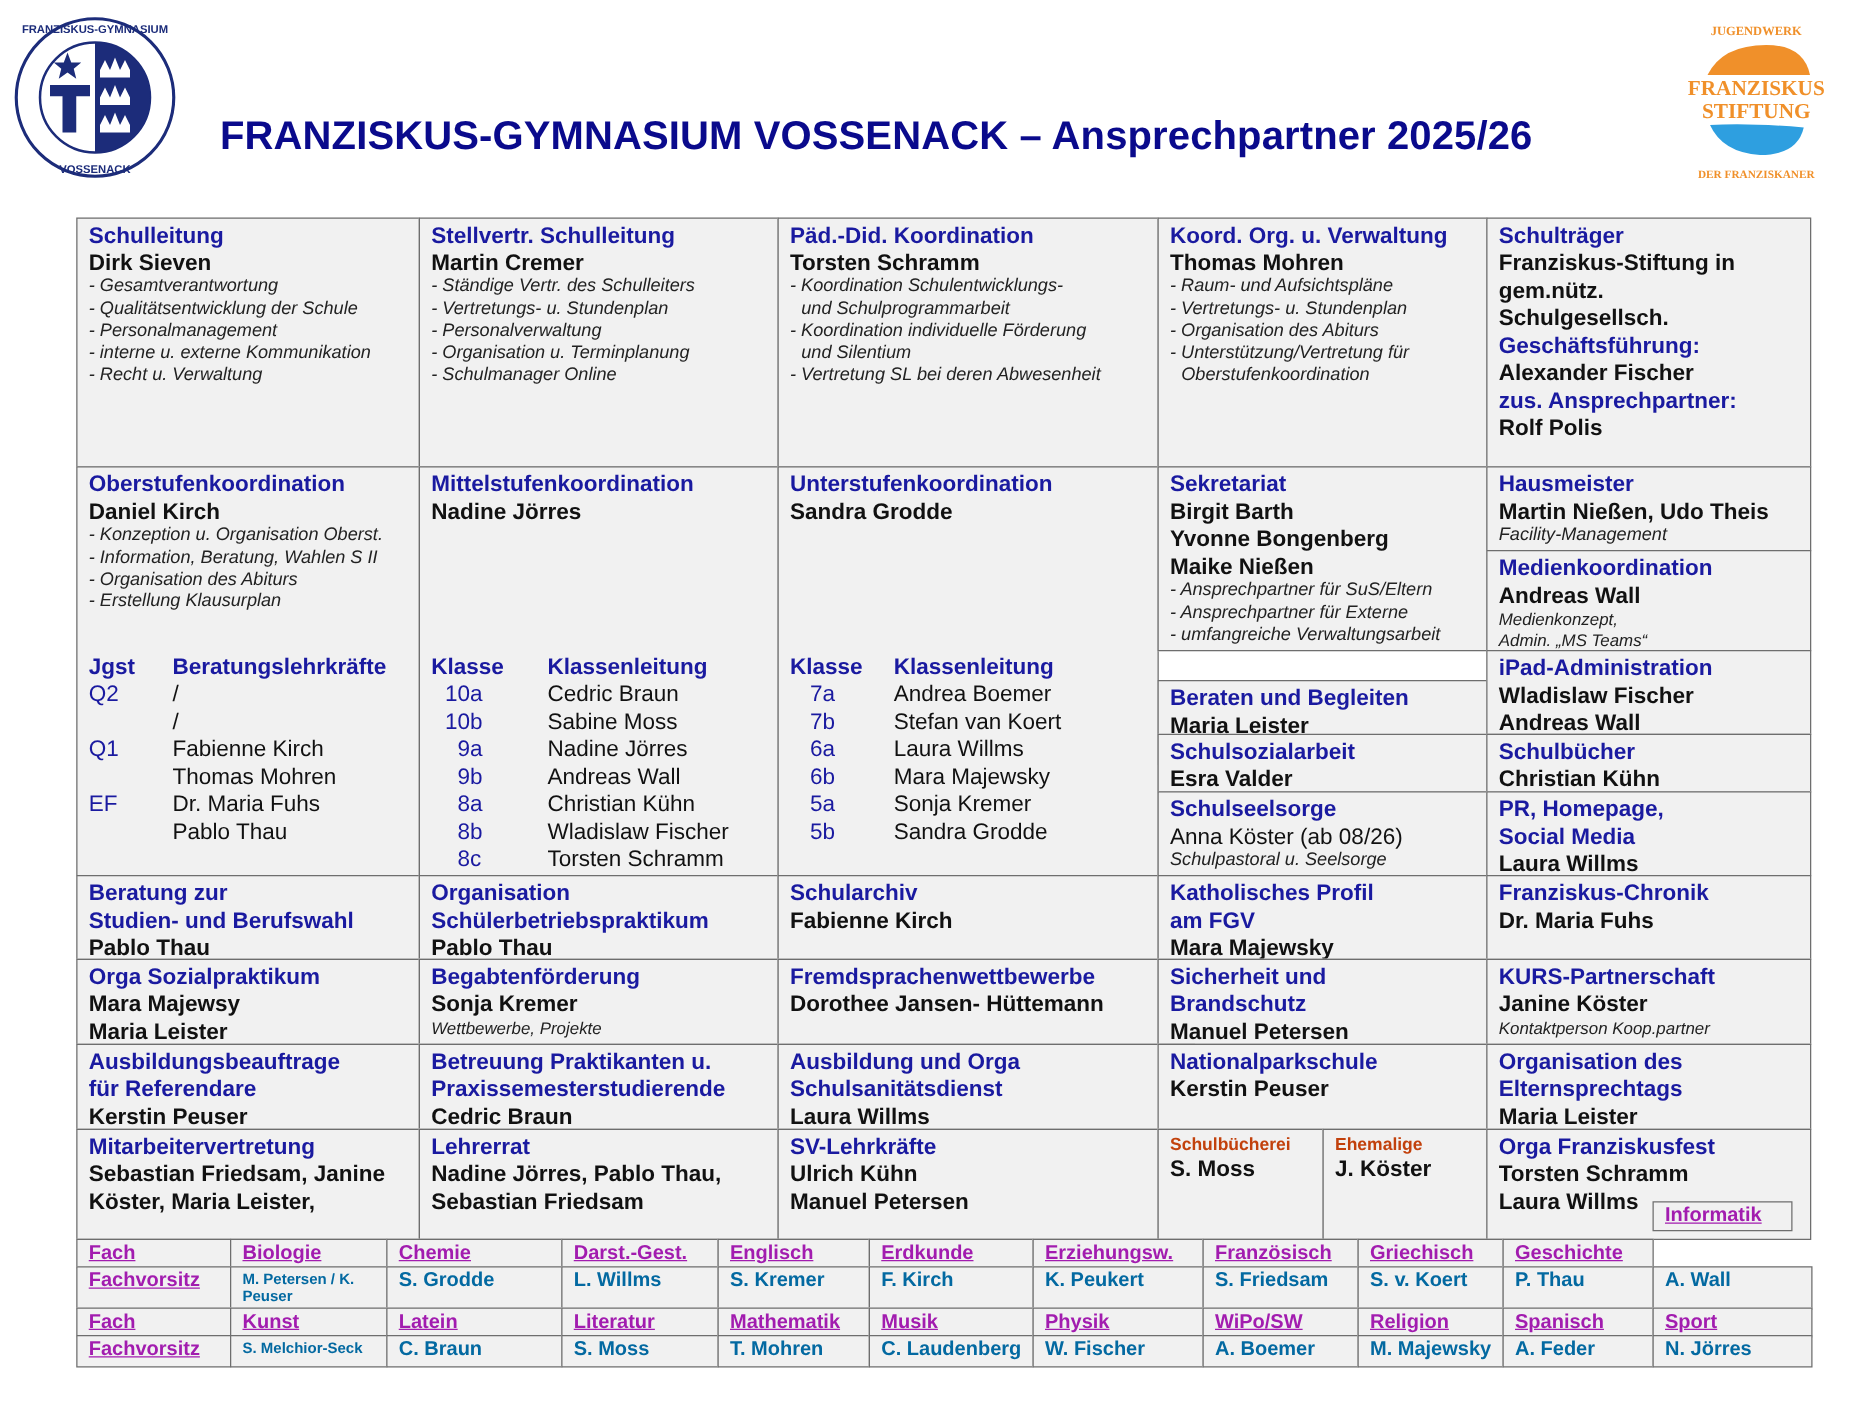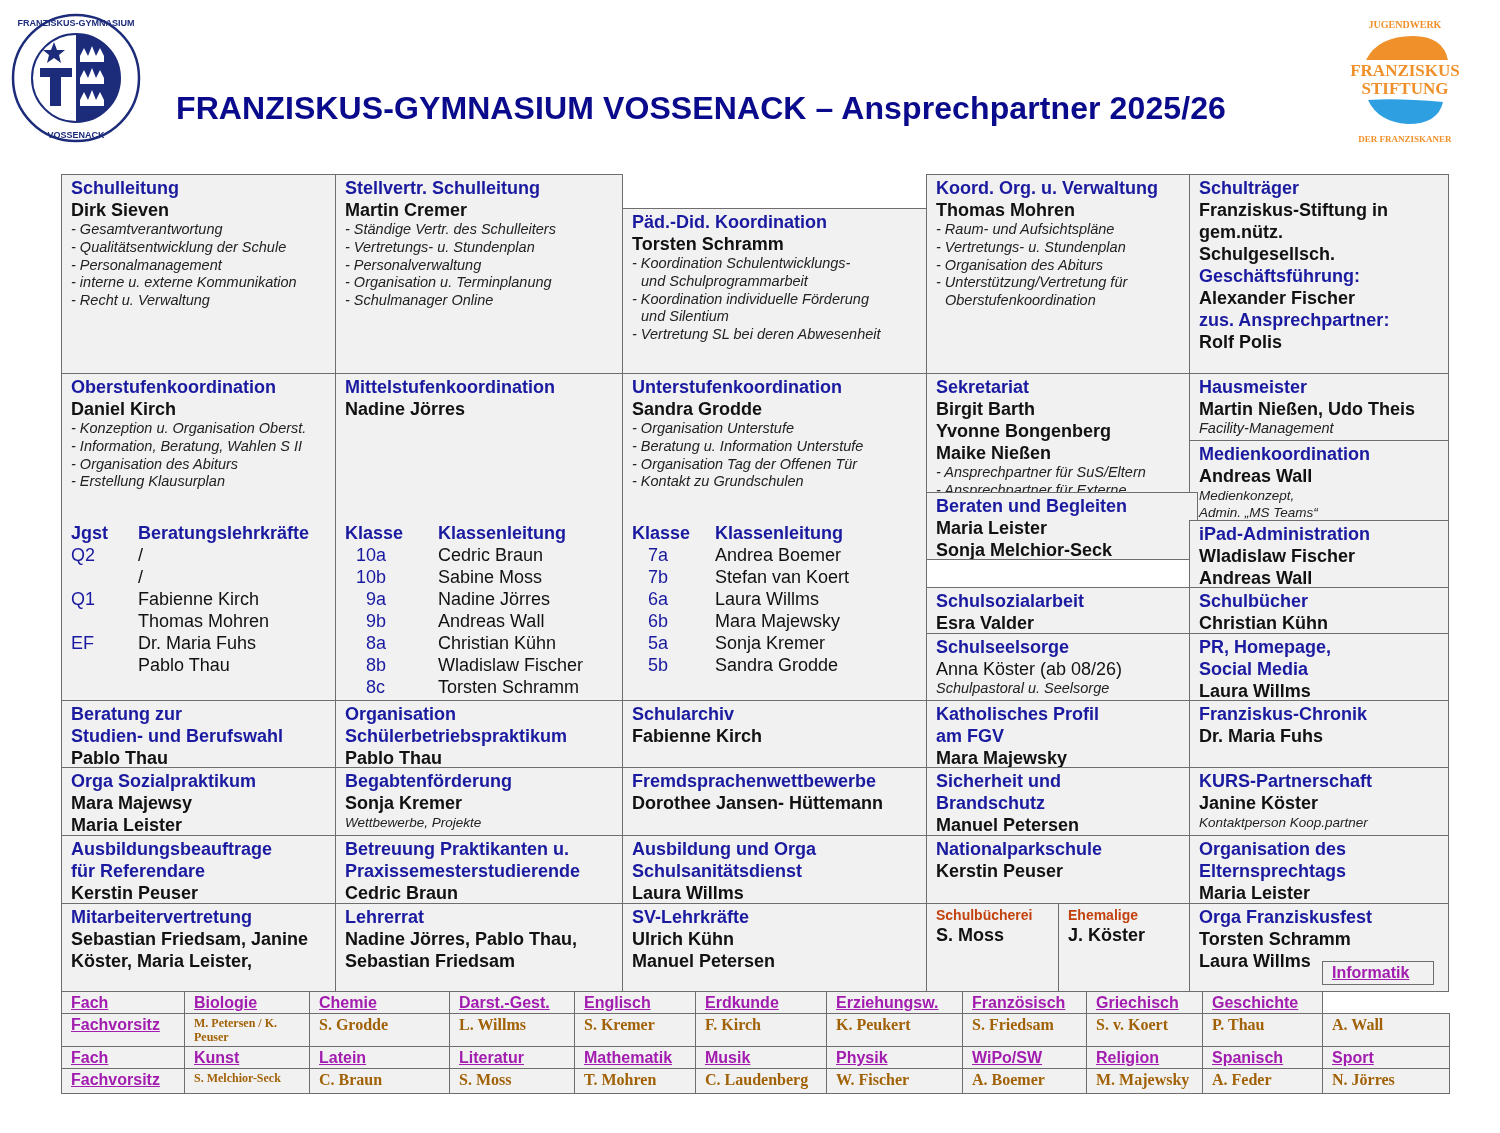--- a/index.html
+++ b/index.html
@@ -12,21 +12,21 @@
   .h { color: #1a1aa0; font-weight: bold; font-size: 18px; line-height: 22px; }
   .n { color: #111; font-weight: bold; font-size: 18px; line-height: 22px; }
   .nl { color: #111; font-size: 18px; line-height: 22px; }
   .it { font-style: italic; font-size: 14.5px; line-height: 17.8px; color: #222; }
   .it .ind { display: block; padding-left: 9px; }
   .small-h { color: #c2410c; font-weight: bold; font-size: 14px; line-height: 18px; }
   .kl { position: absolute; font-size: 18px; line-height: 22px; }
   .kl .k { color: #1a1aa0; }
   .subj { position: absolute; border: 1px solid #6e6e6e; background: #f1f1f1; font-size: 16px; font-weight: bold; padding: 1px 9px; line-height: 20px; overflow: hidden; }
   .subj.b { color: #a21caf; text-decoration: underline; }
-  .subj.v { color: #a16207; font-family: Liberation Serif, serif; }
+  .subj.v { color: #0369a1; }
   .subj.tiny { font-size: 12px; line-height: 14px; padding-top: 2px; }
 </style>
 </head>
 <body>
 
 <div class="header">
   <svg class="logo-left" viewBox="0 0 132 132">
     <circle cx="66" cy="66" r="63" fill="#fff" stroke="#1c2c7a" stroke-width="2.5"></circle>
     <circle cx="66" cy="66" r="44" fill="#fff" stroke="#1c2c7a" stroke-width="2"></circle>
     <path d="M66 22 A44 44 0 0 1 66 110 Z" fill="#1c2c7a"></path>
@@ -69,21 +69,21 @@
   <div class="h">Stellvertr. Schulleitung</div>
   <div class="n">Martin Cremer</div>
   <div class="it">
     <div>- Ständige Vertr. des Schulleiters</div>
     <div>- Vertretungs- u. Stundenplan</div>
     <div>- Personalverwaltung</div>
     <div>- Organisation u. Terminplanung</div>
     <div>- Schulmanager Online</div>
   </div>
 </div>
-<div class="cell" style="left:622px;top:174px;width:305px;height:200px;margin-top:34px;">
+<div class="cell" style="left:622px;top:174px;width:305px;height:200px;">
   <div class="h">Päd.-Did. Koordination</div>
   <div class="n">Torsten Schramm</div>
   <div class="it">
     <div>- Koordination Schulentwicklungs-</div>
     <div class="ind">und Schulprogrammarbeit</div>
     <div>- Koordination individuelle Förderung</div>
     <div class="ind">und Silentium</div>
     <div>- Vertretung SL bei deren Abwesenheit</div>
   </div>
 </div>
@@ -185,26 +185,20 @@
     <div style="display:flex;">
         <span class="k" style="width:93px;padding-left:21px;">8c</span>
         <span>Torsten Schramm</span>
       </div>
   </div>
 </div>
 
 <div class="cell" style="left:622px;top:373px;width:305px;height:328px;">
   <div class="h">Unterstufenkoordination</div>
   <div class="n">Sandra Grodde</div>
-  <div class="it">
-    <div>- Organisation Unterstufe</div>
-    <div>- Beratung u. Information Unterstufe</div>
-    <div>- Organisation Tag der Offenen Tür</div>
-    <div>- Kontakt zu Grundschulen</div>
-  </div>
   <div class="kl" style="left:9px;top:148px;width:290px;">
     <div style="display:flex;">
         <span class="h" style="width:83px;">Klasse</span>
         <span class="h">Klassenleitung</span>
       </div>
     <div style="display:flex;">
         <span class="k" style="width:83px;padding-left:16px;">7a</span>
         <span>Andrea Boemer</span>
       </div>
     <div style="display:flex;">
@@ -249,21 +243,21 @@
 </div>
 <div class="cell" style="left:1189px;top:440px;width:260px;height:81px;">
   <div class="h">Medienkoordination</div>
   <div class="n">Andreas Wall</div>
   <div class="it" style="font-size:13.5px;line-height:17px;">
     <div>Medienkonzept,</div>
     <div>Admin. „MS Teams“</div>
   </div>
 </div>
 
-<div class="cell" style="left:926px;top:492px;width:272px;height:68px;">
+<div class="cell" style="left:926px;top:544px;width:272px;height:68px;">
   <div class="h">Beraten und Begleiten</div>
   <div class="n">Maria Leister</div>
   <div class="n">Sonja Melchior-Seck</div>
 </div>
 <div class="cell" style="left:926px;top:587px;width:264px;height:47px;">
   <div class="h">Schulsozialarbeit</div>
   <div class="n">Esra Valder</div>
 </div>
 <div class="cell" style="left:926px;top:633px;width:264px;height:68px;">
   <div class="h">Schulseelsorge</div>

